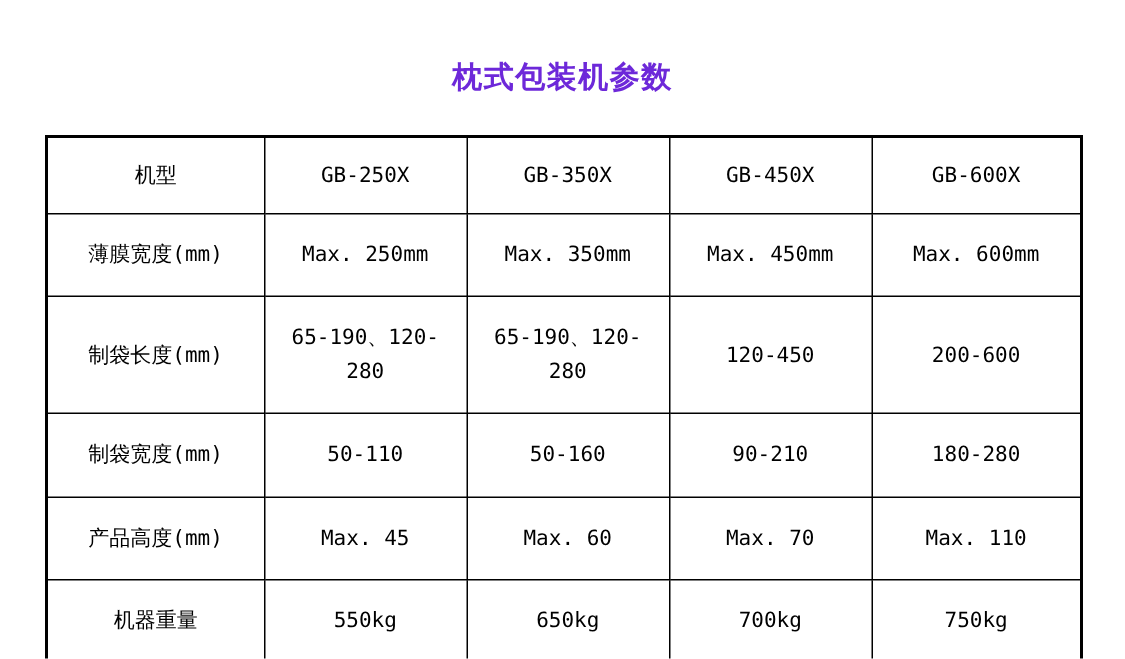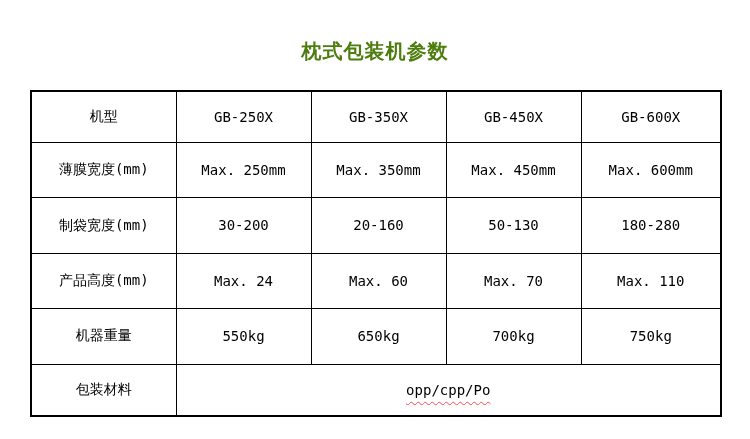--- a/index.html
+++ b/index.html
@@ -7,21 +7,21 @@
     width:750px;height:439px;background:#ffffff;
     font-family:"DejaVu Sans Mono","Liberation Mono",monospace;
     color:#000000;
     overflow:hidden;
   }
   .page{position:relative;width:750px;height:439px;background:#ffffff;}
   .doc-title{
     position:absolute;top:38px;left:0;right:0;
     margin:0;text-align:center;
     font-family:"Liberation Serif","DejaVu Serif",serif;
-    font-size:20px;font-weight:bold;letter-spacing:1px;color:#4d7c0f;
+    font-size:20px;font-weight:bold;letter-spacing:1px;color:#6d28d9;
   }
   table.spec{
     position:absolute;left:30px;top:90px;
     width:690px;
     border-collapse:collapse;
     table-layout:fixed;
     border:2px solid #000;
     font-size:14px;
   }
   table.spec th,table.spec td{
@@ -87,29 +87,36 @@
     <tbody>
 
       <tr>
           <td class="label">薄膜宽度(mm)</td>
           <td class="val">Max. 250mm</td>
           <td class="val">Max. 350mm</td>
           <td class="val hl">Max. 450mm</td>
           <td class="val">Max. 600mm</td>
         </tr>
         <tr>
+          <td class="label">制袋长度(mm)</td>
+          <td class="val">65-190、120-280</td>
+          <td class="val">65-190、120-280</td>
+          <td class="val hl">120-450</td>
+          <td class="val">200-600</td>
+        </tr>
+        <tr>
           <td class="label">制袋宽度(mm)</td>
-          <td class="val">30-200</td>
-          <td class="val">20-160</td>
-          <td class="val hl">50-130</td>
+          <td class="val">50-110</td>
+          <td class="val">50-160</td>
+          <td class="val hl">90-210</td>
           <td class="val">180-280</td>
         </tr>
         <tr>
           <td class="label">产品高度(mm)</td>
-          <td class="val">Max. 24</td>
+          <td class="val">Max. 45</td>
           <td class="val">Max. 60</td>
           <td class="val hl">Max. 70</td>
           <td class="val">Max. 110</td>
         </tr>
         <tr>
           <td class="label">机器重量</td>
           <td class="val">550kg</td>
           <td class="val">650kg</td>
           <td class="val hl">700kg</td>
           <td class="val">750kg</td>

